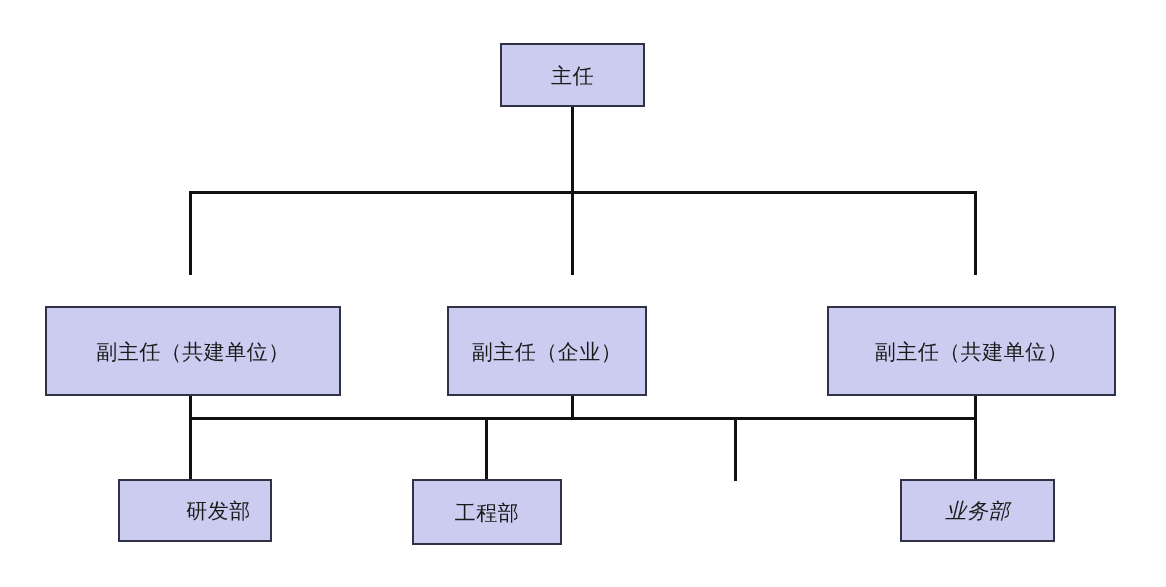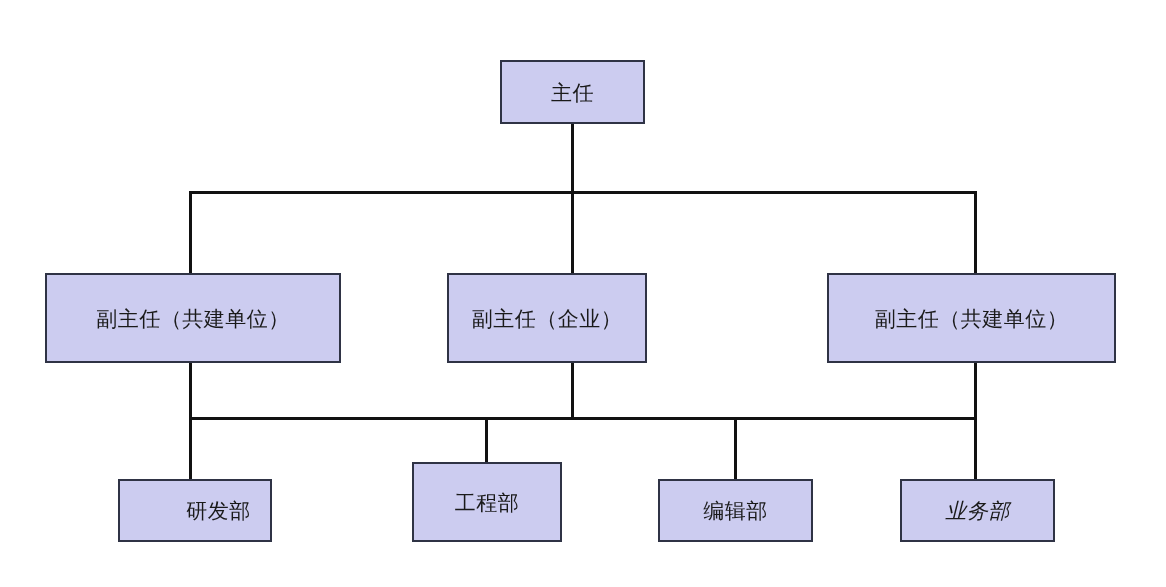--- a/index.html
+++ b/index.html
@@ -25,35 +25,35 @@
     display: flex;
     align-items: center;
     justify-content: center;
     color: #1a1a1a;
     font-size: 21px;
     line-height: 1;
     letter-spacing: 0.5px;
     white-space: nowrap;
     z-index: 2;
   }
-  .org-box.wide-label { font-size: 21px; }
+  .org-box.wide-label { font-size: 21px; margin-top: 33px; }
   .connector {
     position: absolute;
     background: #111111;
     z-index: 1;
   }
   .connector.v { width: 3px; }
   .connector.h { height: 3px; }
 </style>
 </head>
 <body>
 
 <div id="chart-canvas">
 
-  <div class="org-box" style="left:500px; top:60px; width:145px; height:64px;">
+  <div class="org-box" style="left:500px; top:43px; width:145px; height:64px;">
     <span>主任</span>
   </div>
 
   <div class="connector v" style="left:571px; top:107px; height:86px;"></div>
   <div class="connector h" style="left:189px; top:191px; width:788px;"></div>
   <div class="connector v" style="left:189px; top:191px; height:84px;"></div>
   <div class="connector v" style="left:571px; top:191px; height:84px;"></div>
   <div class="connector v" style="left:974px; top:191px; height:84px;"></div>
 
   <div class="org-box wide-label" style="left:45px; top:273px; width:296px; height:90px;">
@@ -73,23 +73,20 @@
   <div class="connector h" style="left:189px; top:417px; width:788px;"></div>
 
   <div class="connector v" style="left:189px; top:417px; height:64px;"></div>
   <div class="connector v" style="left:485px; top:417px; height:64px;"></div>
   <div class="connector v" style="left:734px; top:417px; height:64px;"></div>
   <div class="connector v" style="left:974px; top:417px; height:64px;"></div>
 
   <div class="org-box" style="left:118px; top:479px; width:154px; height:63px;padding-left:47px;">
     <span>研发部</span>
   </div>
-  <div class="org-box" style="left:412px; top:462px; width:150px; height:80px;">
+  <div class="org-box" style="left:412px; top:479px; width:150px; height:66px;">
     <span>工程部</span>
-  </div>
-  <div class="org-box" style="left:658px; top:479px; width:155px; height:63px;">
-    <span>编辑部</span>
   </div>
   <div class="org-box" style="left:900px; top:479px; width:155px; height:63px;font-style:italic;">
     <span>业务部</span>
   </div>
 
 </div>
 
 </body></html>

